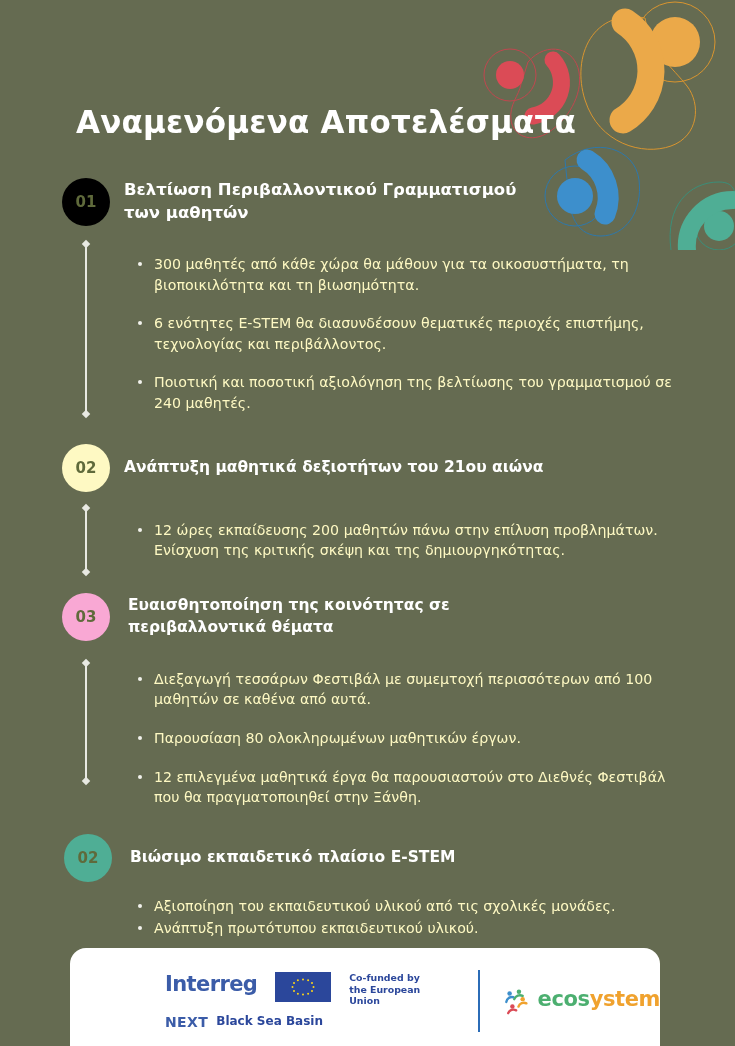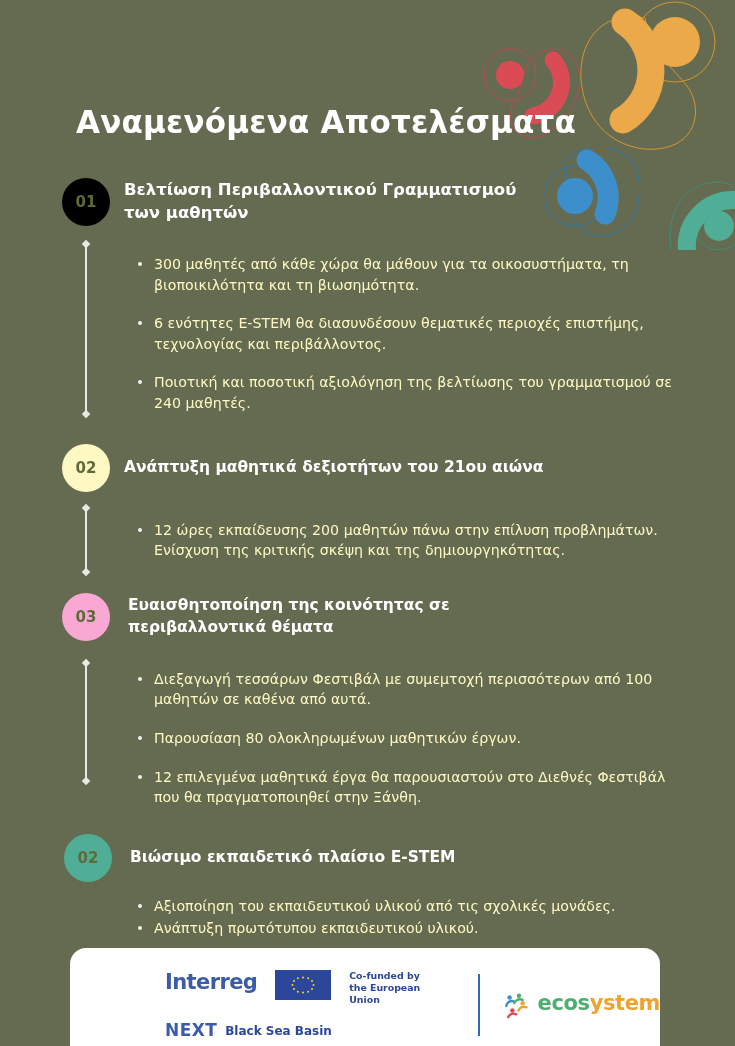--- a/index.html
+++ b/index.html
@@ -174,25 +174,24 @@
   .eu-stars { position: absolute; inset: 0; }
   .eu-caption {
     font-size: 9.4px;
     line-height: 1.25;
     color: #2B479B;
     font-weight: 700;
     white-space: pre-line;
   }
   .interreg-row2 { display: flex; align-items: flex-end; gap: 8px; }
   .next-word {
-    font-size: 17px;
+    font-size: 14px;
     font-weight: 700;
     color: #3B5CA8;
     letter-spacing: 0.4px;
-    margin-top: 8px;
   }
   .basin-word {
     font-size: 12px;
     font-weight: 700;
     color: #2B479B;
     padding-bottom: 2px;
   }
 
   .vdivider {
     width: 2px;

